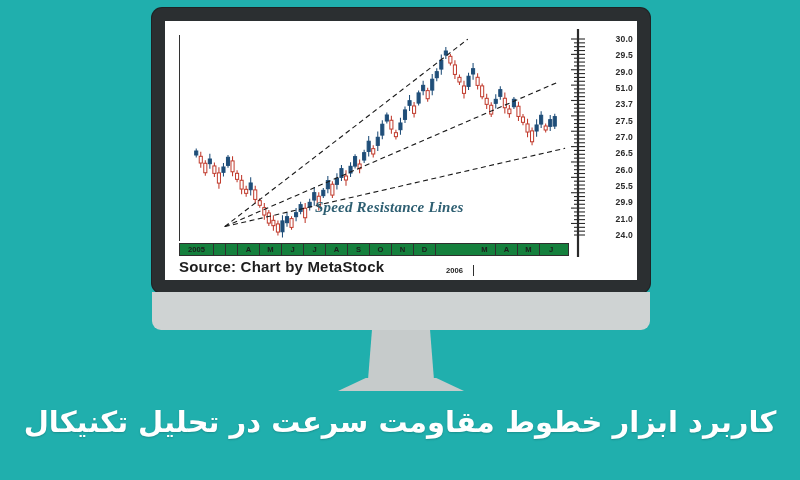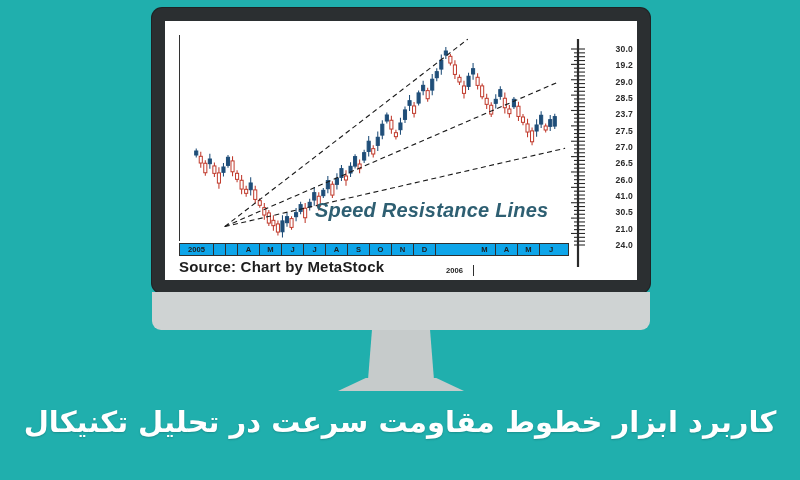--- a/index.html
+++ b/index.html
@@ -40,43 +40,43 @@
   .chart-wrap{position:absolute;left:0;top:0;width:472px;height:259px;}
   .plot-area{
     position:absolute;left:14px;top:14px;width:390px;height:206px;
     border-left:1.4px solid #333;
     box-sizing:border-box;
   }
   .plot-svg{position:absolute;left:0;top:0;width:100%;height:100%;}
 
   .srl-label{
     position:absolute;left:150px;top:178px;
-    font-family:Liberation Sans, sans-serif;
-    font-size:20px;font-style:italic;font-weight:bold;
+    font-family:Liberation Serif, serif;
+    font-size:15px;font-style:italic;font-weight:bold;
     color:#2e5f72;letter-spacing:.2px;white-space:nowrap;
   }
 
   
   .price-scale{
-    position:absolute;left:404px;top:18px;width:64px;height:228px;
+    position:absolute;left:404px;top:8px;width:64px;height:228px;
   }
   .scale-rail{position:absolute;left:0;top:0;width:18px;height:100%;}
   .price-ticks{position:absolute;left:20px;top:0;width:44px;height:100%;}
   .price-tick{
     position:absolute;right:0;
     font-family:"Liberation Sans", sans-serif;
     font-size:8.6px;font-weight:bold;color:#2a2a2a;
     letter-spacing:.2px;white-space:nowrap;
   }
 
   
   .xaxis{
     position:absolute;left:14px;top:222px;width:390px;height:13px;
     border:1.2px solid #2f2f2f;box-sizing:border-box;
-    display:flex;background:#0ea5e9;
+    display:flex;background:#15803d;
   }
   .xcell{
     flex:0 0 auto;height:100%;
     border-right:1.2px solid #2f2f2f;
     box-sizing:border-box;
     display:flex;align-items:center;justify-content:center;
     font-family:"Liberation Sans", sans-serif;
     font-size:7.6px;font-weight:bold;color:#1d1d1d;
     overflow:hidden;
   }
@@ -335,30 +335,30 @@
                 <line x1="5" x2="16" y1="186.7843137254902" y2="186.7843137254902"></line>
                 <line x1="5" x2="16" y1="190.62745098039215" y2="190.62745098039215"></line>
                 <line x1="2" x2="16" y1="194.47058823529412" y2="194.47058823529412"></line>
                 <line x1="5" x2="16" y1="198.31372549019608" y2="198.31372549019608"></line>
                 <line x1="5" x2="16" y1="202.15686274509804" y2="202.15686274509804"></line>
                 <line x1="5" x2="16" y1="206" y2="206"></line>
               </g>
           </svg>
           <div class="price-ticks" id="price-ticks">
               <div class="price-tick" style="top: 5px;">30.0</div>
-              <div class="price-tick" style="top: 21.3333px;">19.2</div>
+              <div class="price-tick" style="top: 21.3333px;">29.5</div>
               <div class="price-tick" style="top: 37.6667px;">29.0</div>
-              <div class="price-tick" style="top: 54px;">28.5</div>
+              <div class="price-tick" style="top: 54px;">51.0</div>
               <div class="price-tick" style="top: 70.3333px;">23.7</div>
               <div class="price-tick" style="top: 86.6667px;">27.5</div>
               <div class="price-tick" style="top: 103px;">27.0</div>
               <div class="price-tick" style="top: 119.333px;">26.5</div>
               <div class="price-tick" style="top: 135.667px;">26.0</div>
-              <div class="price-tick" style="top: 152px;">41.0</div>
-              <div class="price-tick" style="top: 168.333px;">30.5</div>
+              <div class="price-tick" style="top: 152px;">25.5</div>
+              <div class="price-tick" style="top: 168.333px;">29.9</div>
               <div class="price-tick" style="top: 184.667px;">21.0</div>
               <div class="price-tick" style="top: 201px; text-align: center;">24.0</div>
             </div>
         </div>
 
         <div class="xaxis" id="xaxis">
             <div class="xcell" style="width: 34px;">2005</div>
             <div class="xcell" style="width: 12px;"></div>
             <div class="xcell" style="width: 12px;"></div>
             <div class="xcell" style="width: 22px;">A</div>

